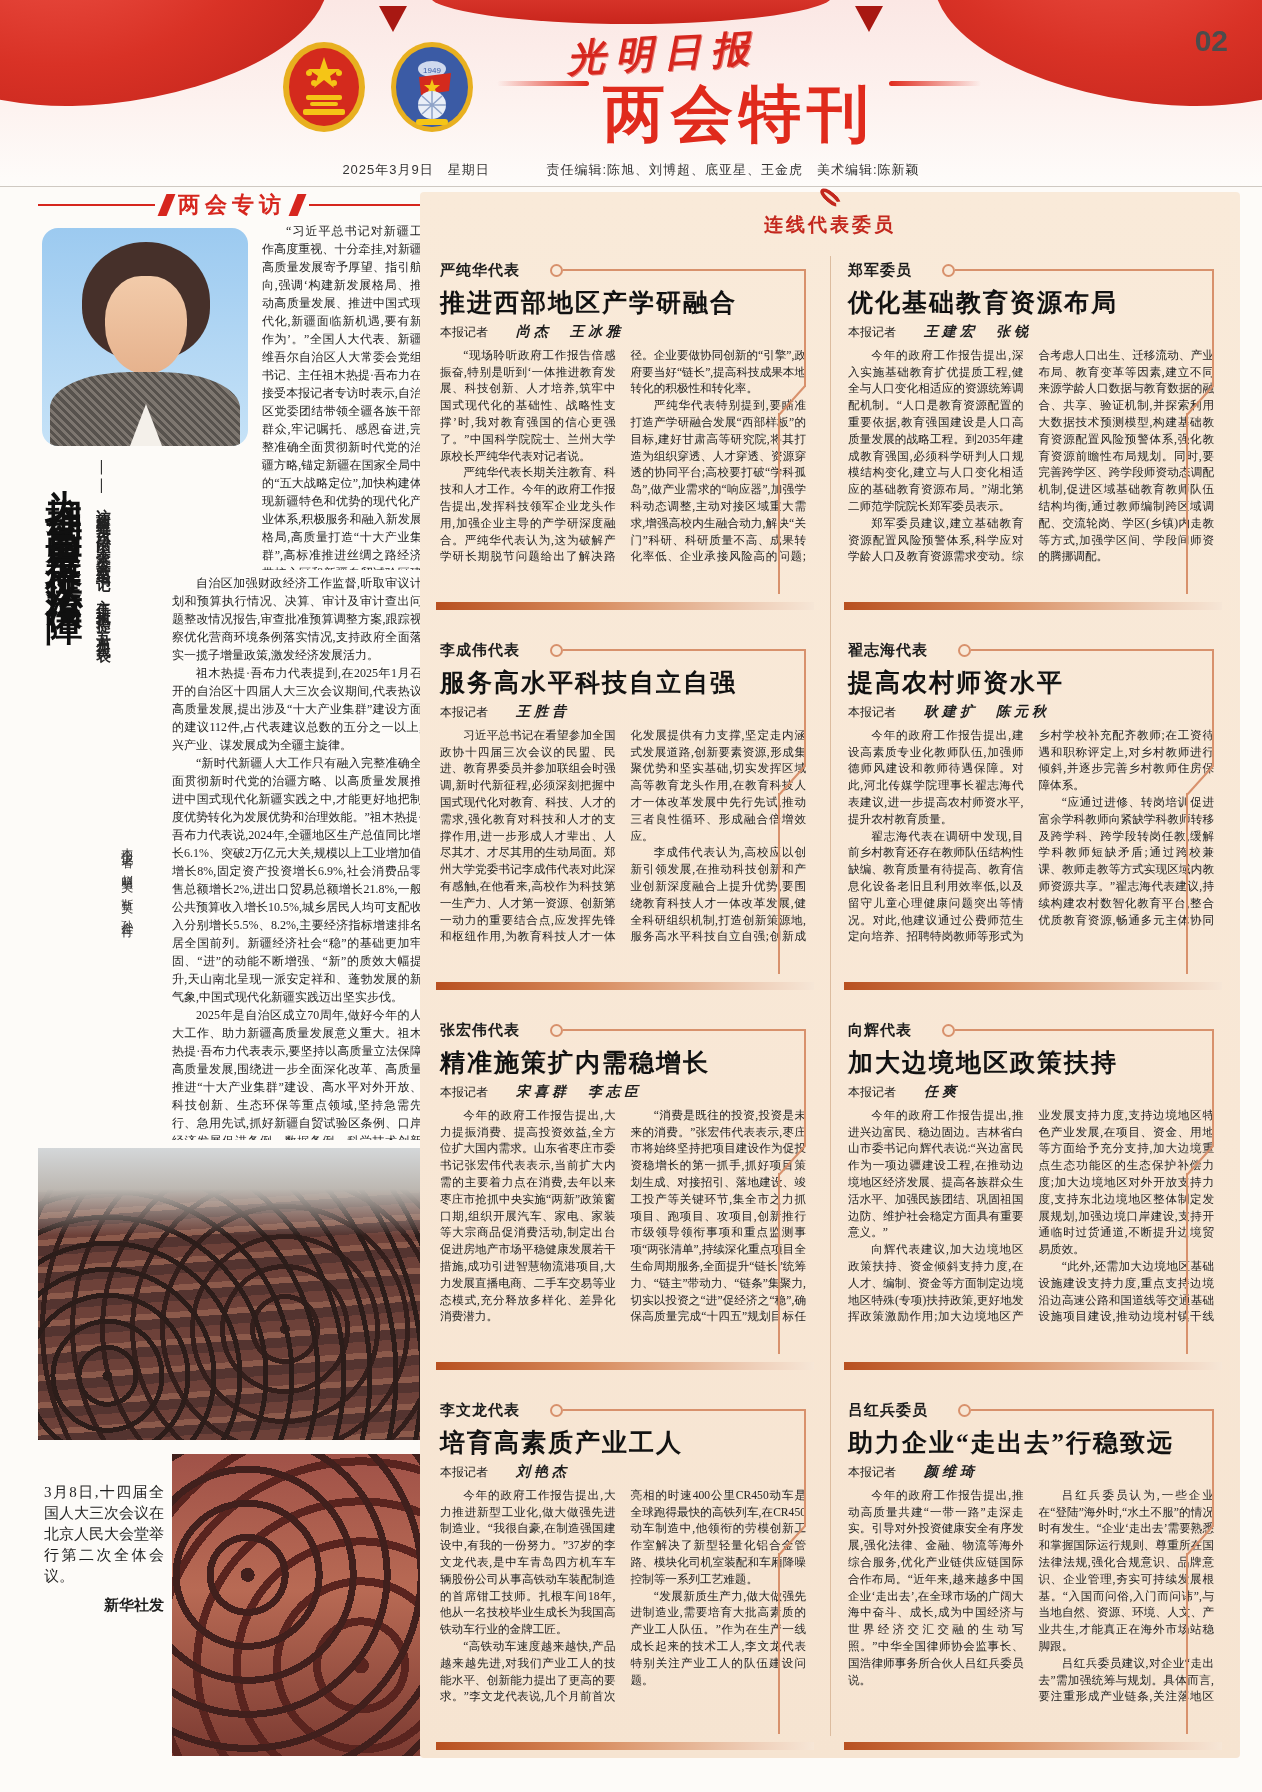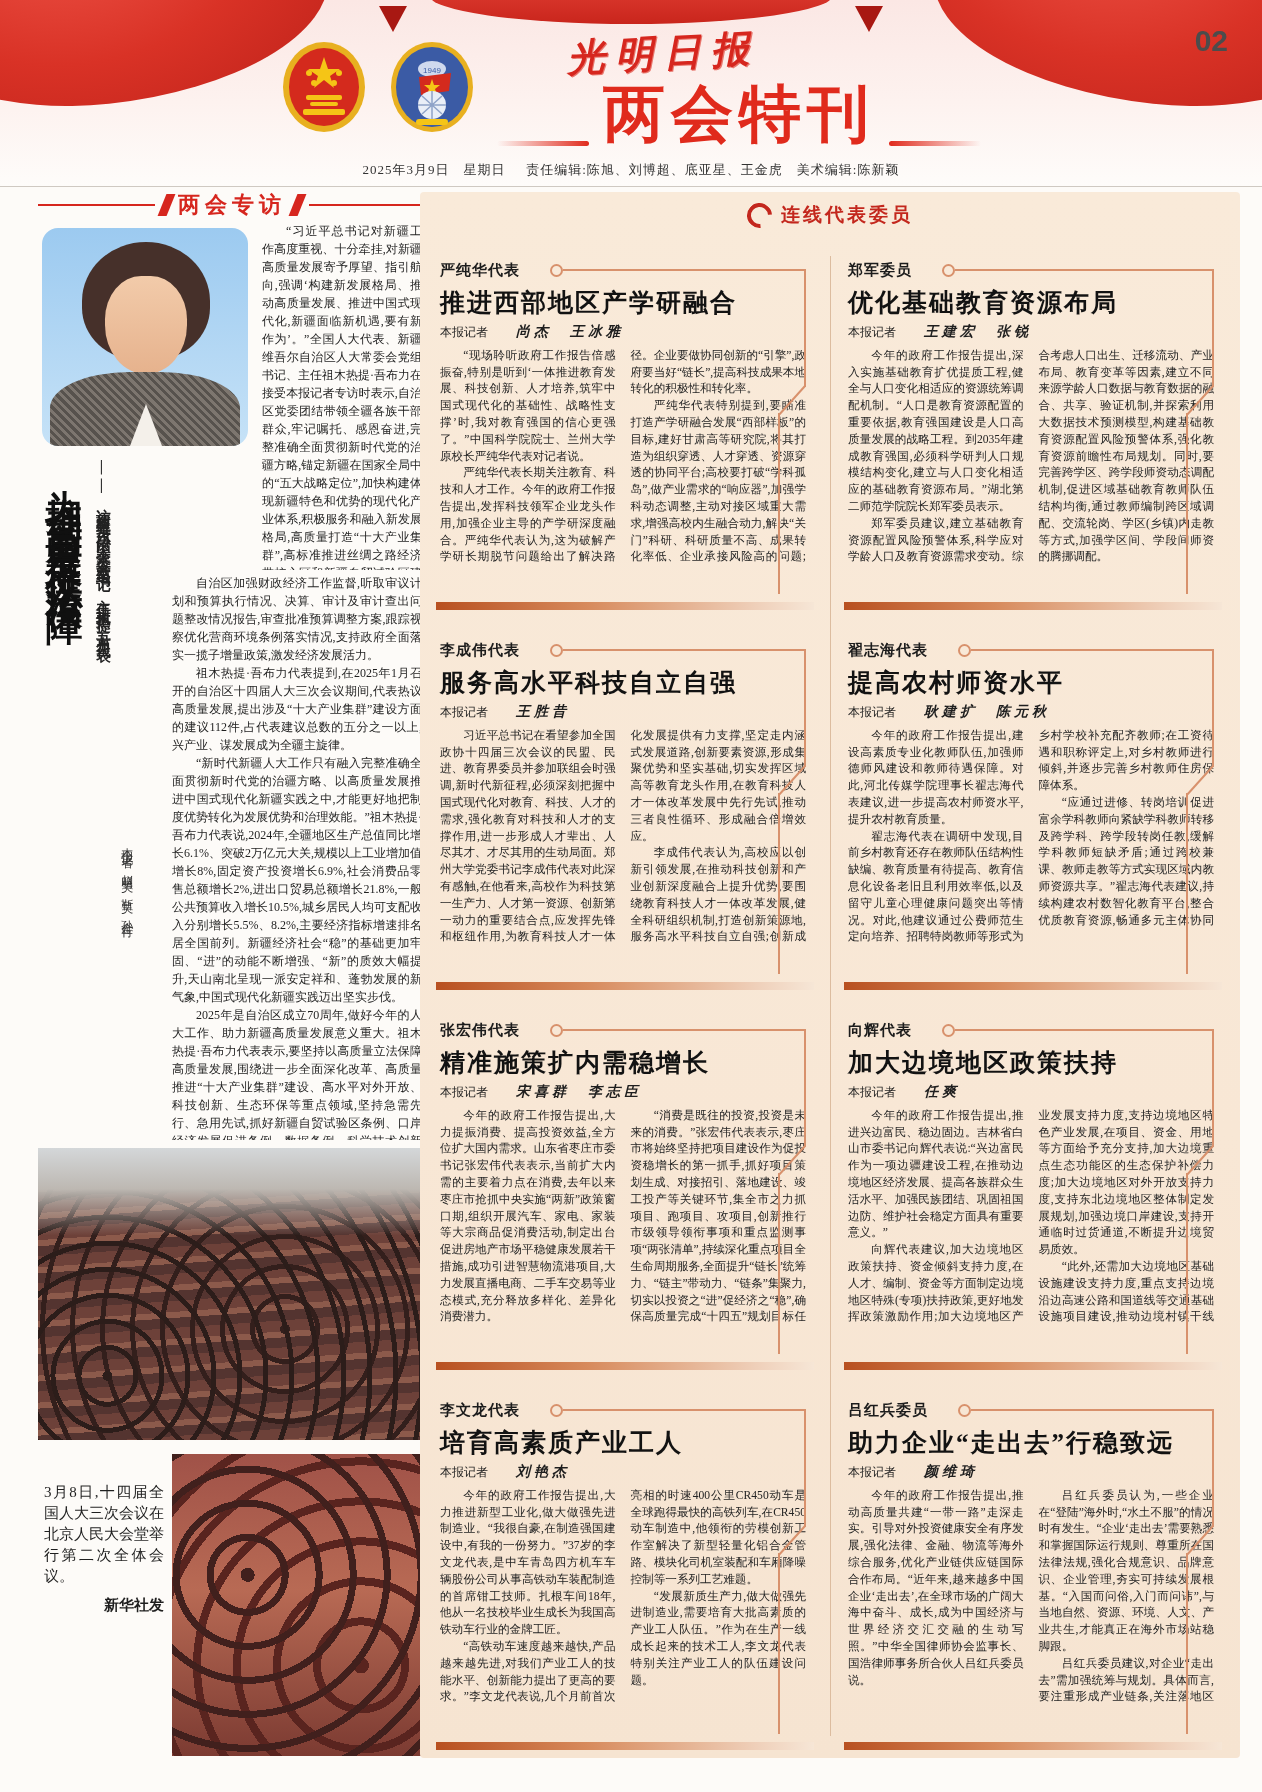--- a/index.html
+++ b/index.html
@@ -18,29 +18,29 @@
   .rib-fold{position:absolute;top:6px;width:0;height:0;border-style:solid;}
   .fold1{left:30%;border-width:26px 14px 0 14px;border-color:#a81812 transparent transparent transparent;}
   .fold2{right:30%;border-width:26px 14px 0 14px;border-color:#a81812 transparent transparent transparent;}
   .page-num{position:absolute;top:24px;right:34px;font-size:30px;font-weight:bold;color:#4c4c4c;
             font-family:"Liberation Sans","DejaVu Sans",sans-serif;}
   .brandrow{position:absolute;top:28px;left:0;right:0;display:flex;justify-content:center;align-items:center;gap:22px;}
   .emblem{width:86px;height:96px;flex:0 0 auto;}
   .titlebox{display:flex;flex-direction:column;align-items:flex-start;}
   .brand-script{color:#d6261e;font-size:38px;font-weight:bold;font-style:italic;letter-spacing:10px;
                 transform:rotate(-3deg);margin-left:70px;text-shadow:1px 1px 0 #e8776e;}
-  .bigtitle-row{display:flex;align-items:flex-end;gap:14px;margin-top:2px;}
+  .bigtitle-row{display:flex;align-items:flex-start;gap:14px;margin-top:2px;}
   .bigtitle{font-size:62px;font-weight:900;color:#e02a1c;letter-spacing:6px;line-height:1.05;
             font-family:"Liberation Sans","DejaVu Sans",sans-serif;}
   .tline{width:92px;height:5px;border-radius:3px;}
   .tline.l{background:linear-gradient(90deg,rgba(224,42,28,0),#e02a1c);}
   .tline.r{background:linear-gradient(90deg,#e02a1c,rgba(224,42,28,0));}
   .dateline{position:absolute;bottom:7px;left:0;right:0;text-align:center;font-size:13px;color:#333;
             font-family:"Liberation Sans","DejaVu Sans",sans-serif;letter-spacing:1px;}
-  .dateline span{margin:0 8px;font-family:Liberation Serif, serif;}
+  .dateline span{margin:0 26px;}
 
   
   .feature{position:absolute;left:38px;top:192px;width:388px;height:1572px;}
   .sec-label{display:flex;align-items:center;gap:7px;height:26px;}
   .sec-label .ln{flex:1;height:2px;background:#d6261e;}
   .sec-label .bar{width:9px;height:22px;background:#d6261e;transform:skewX(-22deg);}
   .sec-label .txt{color:#d6261e;font-size:22px;font-weight:900;letter-spacing:5px;
                   font-family:"Liberation Sans","DejaVu Sans",sans-serif;}
   .portrait{position:absolute;left:4px;top:36px;width:206px;height:218px;border-radius:16px;
             background:linear-gradient(180deg,#9ccaf0,#c6e2f7);overflow:hidden;}
@@ -71,21 +71,21 @@
               linear-gradient(180deg,#a05248 0%,#b86a54 45%,#7c3b32 100%);}
   .caption{position:absolute;left:6px;top:1290px;width:120px;font-size:15px;line-height:21px;
            color:#1f1f1f;text-align:justify;}
   .caption .credit{display:block;font-weight:bold;margin-top:8px;text-align:right;}
 
   
   .panel{position:absolute;left:420px;top:192px;width:820px;height:1566px;border-radius:4px;
          background:linear-gradient(180deg,#f9ead9 0%,#f8e7d5 60%,#f6e4d1 100%);}
   .panel-head{height:46px;display:flex;align-items:center;justify-content:center;gap:9px;
               color:#c3271d;font-weight:900;font-size:19px;letter-spacing:3px;
-              font-family:"Liberation Sans","DejaVu Sans",sans-serif;}
+              font-family:"Liberation Sans","DejaVu Sans",sans-serif;flex-direction:column;}
   .gicon{width:17px;height:17px;border:4px solid #c3271d;border-radius:50%;
          border-right-color:transparent;transform:rotate(40deg);}
   .vdivider{position:absolute;top:64px;bottom:22px;left:50%;width:1px;background:#dcbc9f;}
   .agrid{position:absolute;top:48px;left:16px;right:16px;bottom:8px;display:grid;
          grid-template-columns:1fr 1fr;grid-template-rows:repeat(4,1fr);column-gap:28px;row-gap:10px;}
   .card{position:relative;padding:20px 10px 14px 4px;overflow:hidden;}
   .c-labelrow{display:flex;align-items:center;height:20px;}
   .c-label{font-size:15px;font-weight:900;color:#1c1c1c;letter-spacing:1px;
            font-family:"Liberation Sans","DejaVu Sans",sans-serif;}
   .c-circ{width:9px;height:9px;border:2px solid #d8916c;border-radius:50%;margin-left:30px;background:transparent;flex:0 0 auto;}

